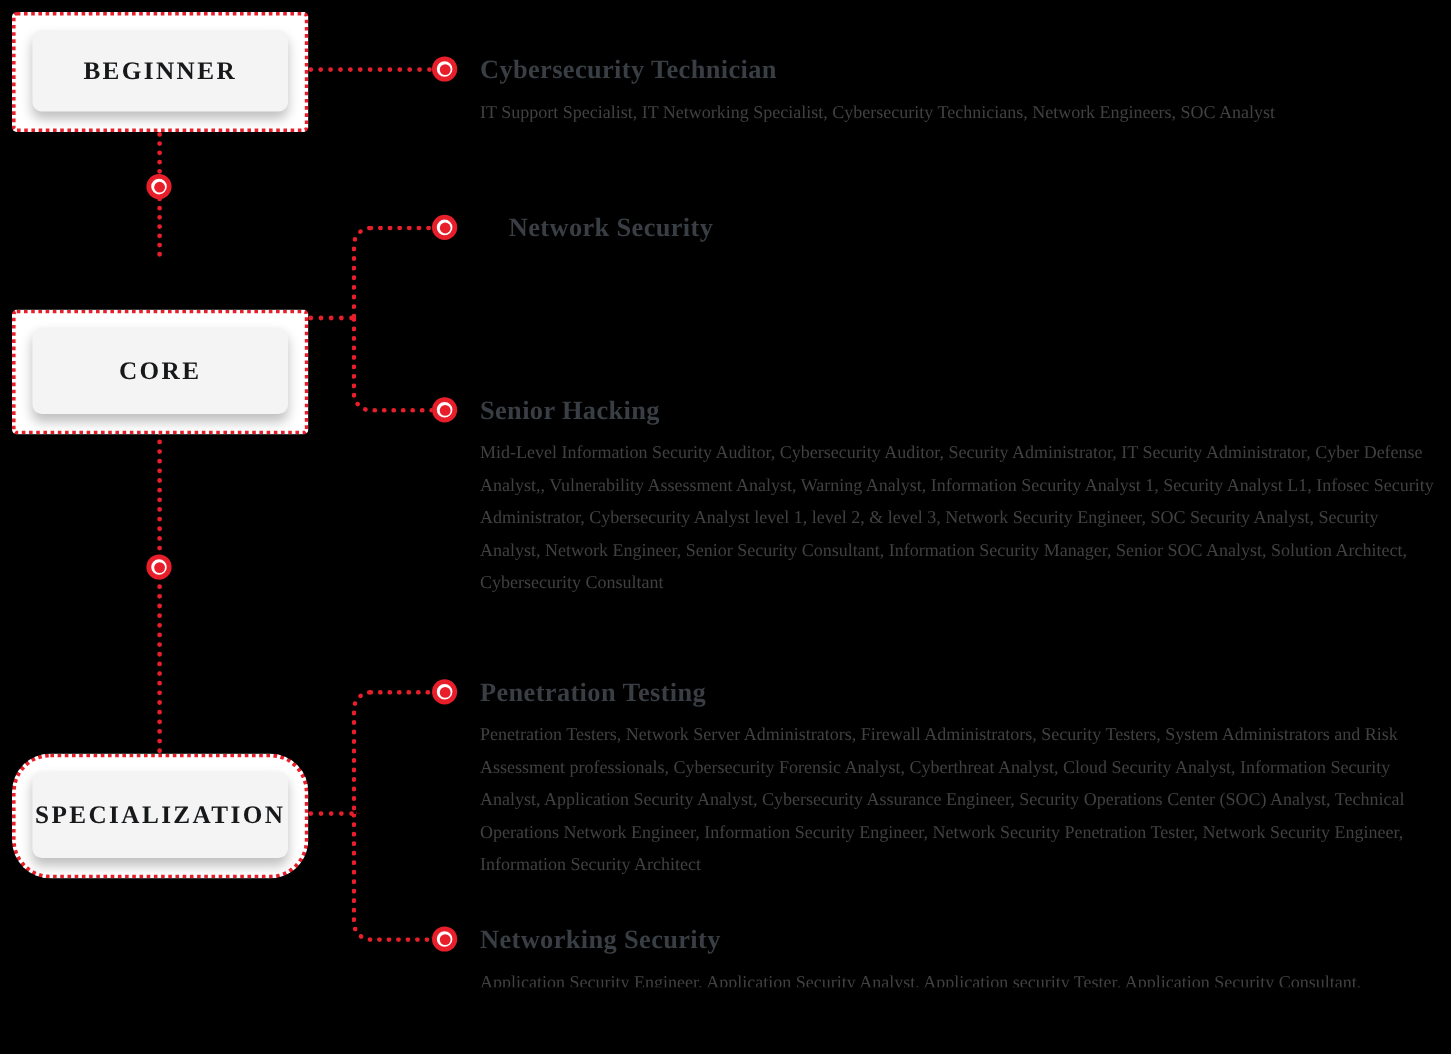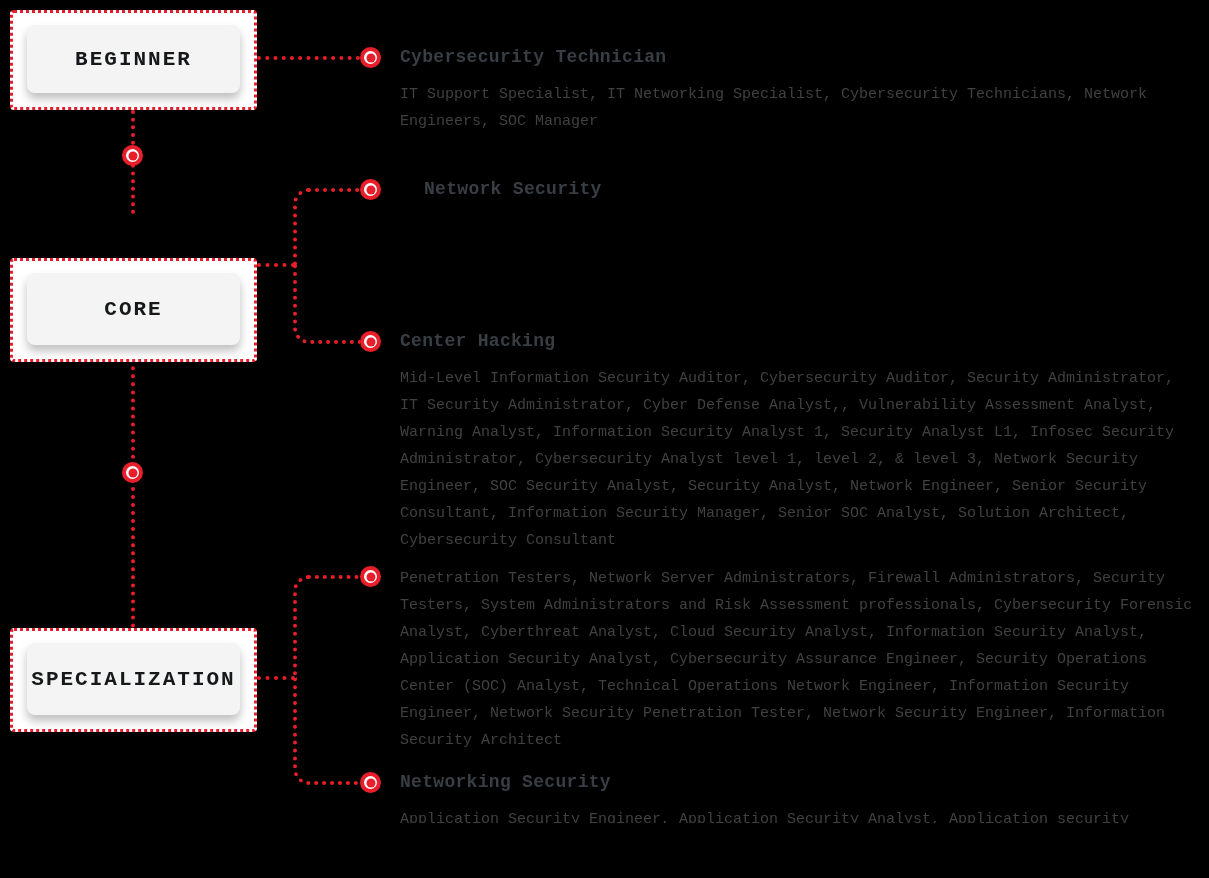--- a/index.html
+++ b/index.html
@@ -7,30 +7,30 @@
     --background:#000000;
     --box-fill:#f4f4f5;
     --heading-text:#383e44;
     --body-text:#414141;
     --label-text:#17181a;
   }
   html,body{margin:0;padding:0;background:var(--background);}
   .stage{
     position:relative;width:1209px;height:823px;overflow:hidden;
     background:var(--background);
-    font-family:Liberation Mono, monospace;
+    font-family:Liberation Serif, serif;
   }
   
   .level-box{
     position:absolute;left:10px;width:247px;box-sizing:border-box;
     background:#ffffff;border:3px dotted var(--accent);border-radius:4px;
   }
   .box-beginner{top:10px;height:100px;}
   .box-core{top:214px;height:104px;margin-top:44px;}
-  .box-spec{top:628px;height:104px;}
+  .box-spec{top:628px;height:104px;border-radius:32px;}
   .level-inner{
     position:absolute;left:14px;right:14px;top:12px;bottom:14px;
     background:var(--box-fill);border-radius:8px;
     box-shadow:0 6px 10px rgba(0,0,0,0.25);
     display:flex;align-items:center;justify-content:center;
     font-size:21px;font-weight:700;letter-spacing:2px;color:var(--label-text);
   }
   
   .vline{position:absolute;left:131px;width:0;border-left:4px dotted var(--accent);}
   .seg1{top:110px;height:104px;}
@@ -63,21 +63,21 @@
   .n-track-3{left:360px;top:566px;}
   .n-track-4{left:360px;top:772px;}
   
   .entry{position:absolute;left:400px;width:800px;}
   .entry-0{top:46px;}
   .entry-1{top:178px;margin-left:24px;}
   .entry-2{top:330px;}
   .entry-3{top:565px;}
   .entry-4{top:771px;}
   .entry-title{
-    margin:0 0 12px 0;font-size:18px;font-weight:700;line-height:23px;
+    margin:0 0 12px 0;font-size:22px;font-weight:700;line-height:23px;
     letter-spacing:0.3px;color:var(--heading-text);
   }
   .entry-roles{
     margin:0;font-size:15px;font-weight:400;line-height:27px;color:var(--body-text);
   }
 </style>
 </head>
 <body>
 
 <div class="stage">
@@ -106,30 +106,31 @@
   <div class="elbow elbow-down e-spec-down"></div>
 
   <span class="node n-track-0"></span>
   <span class="node n-track-1"></span>
   <span class="node n-track-2"></span>
   <span class="node n-track-3"></span>
   <span class="node n-track-4"></span>
 
   <section class="entry entry-0">
     <h3 class="entry-title">Cybersecurity Technician</h3>
-    <p class="entry-roles">IT Support Specialist, IT Networking Specialist, Cybersecurity Technicians, Network Engineers, SOC Manager</p>
+    <p class="entry-roles">IT Support Specialist, IT Networking Specialist, Cybersecurity Technicians, Network Engineers, SOC Analyst</p>
   </section>
   <section class="entry entry-1">
     <h3 class="entry-title">Network Security</h3>
   </section>
   <section class="entry entry-2">
-    <h3 class="entry-title">Center Hacking</h3>
+    <h3 class="entry-title">Senior Hacking</h3>
     <p class="entry-roles">Mid-Level Information Security Auditor, Cybersecurity Auditor, Security Administrator, IT Security Administrator, Cyber Defense Analyst,, Vulnerability Assessment Analyst, Warning Analyst, Information Security Analyst 1, Security Analyst L1, Infosec Security Administrator, Cybersecurity Analyst level 1, level 2, &amp; level 3, Network Security Engineer, SOC Security Analyst, Security Analyst, Network Engineer, Senior Security Consultant, Information Security Manager, Senior SOC Analyst, Solution Architect, Cybersecurity Consultant</p>
   </section>
   <section class="entry entry-3">
+    <h3 class="entry-title">Penetration Testing</h3>
     <p class="entry-roles">Penetration Testers, Network Server Administrators, Firewall Administrators, Security Testers, System Administrators and Risk Assessment professionals, Cybersecurity Forensic Analyst, Cyberthreat Analyst, Cloud Security Analyst, Information Security Analyst, Application Security Analyst, Cybersecurity Assurance Engineer, Security Operations Center (SOC) Analyst, Technical Operations Network Engineer, Information Security Engineer, Network Security Penetration Tester, Network Security Engineer, Information Security Architect</p>
   </section>
   <section class="entry entry-4">
     <h3 class="entry-title">Networking Security</h3>
     <p class="entry-roles">Application Security Engineer, Application Security Analyst, Application security Tester, Application Security Consultant, Application security specialist, Secure SDLC Engineer, Security Engineer-Secure SDLC, Security Engineer-Application Security</p>
   </section>
 
 </div>
 
 </body></html>

